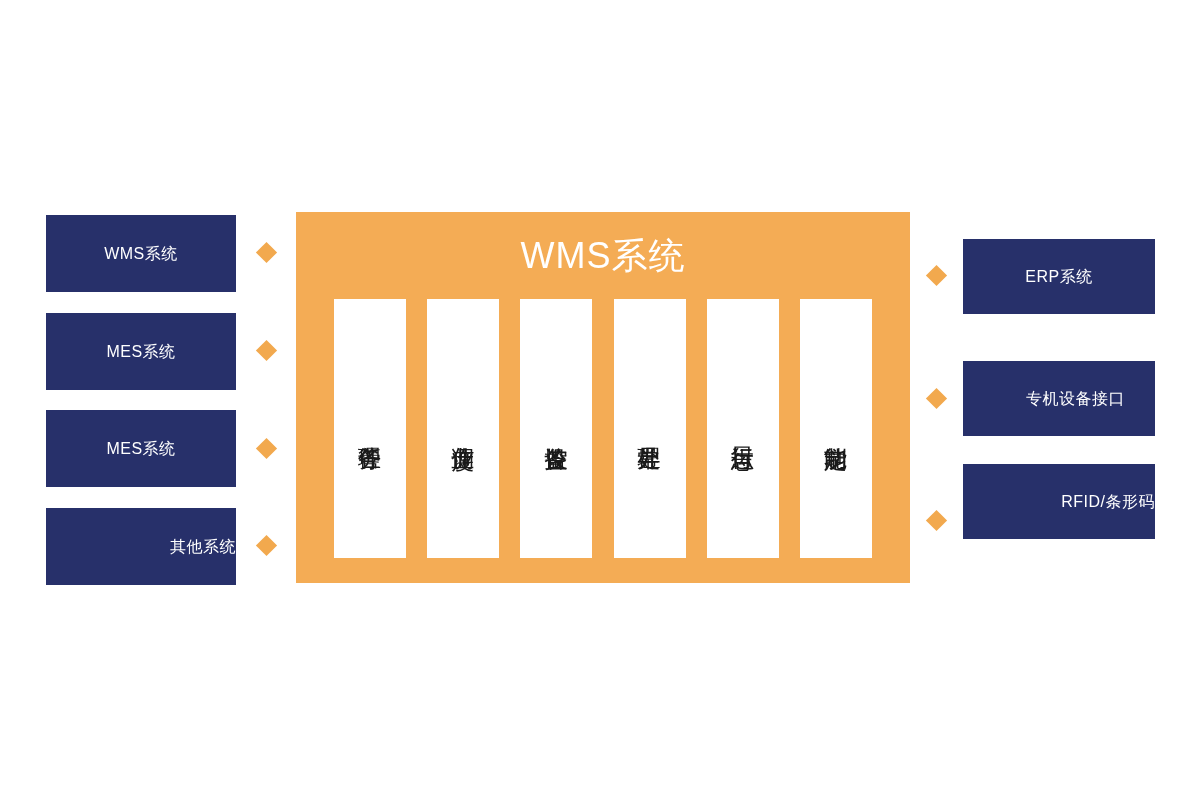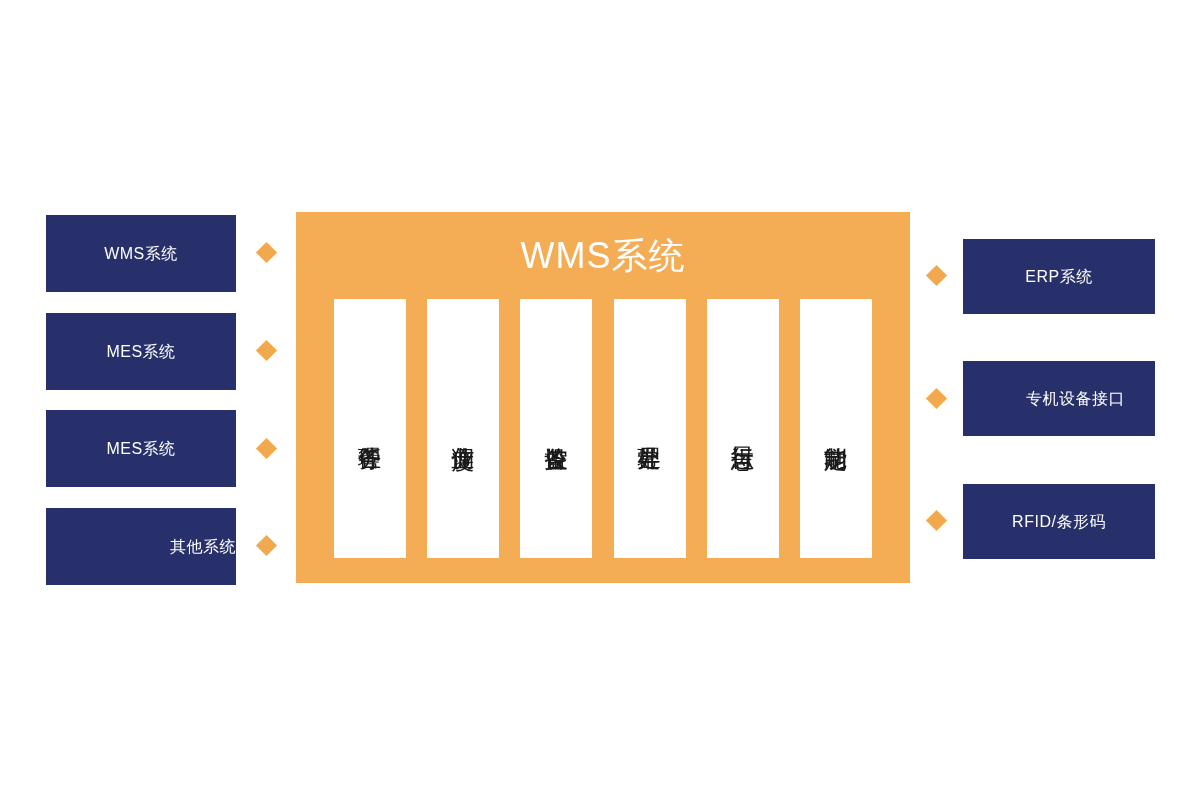--- a/index.html
+++ b/index.html
@@ -43,21 +43,21 @@
   .left-box   { left: 46px;  width: 190px; height: 77px; }
   .left-box.b0 { top: 215px; }
   .left-box.b1 { top: 313px; }
   .left-box.b2 { top: 410px; text-align: right; }
   .left-box.b3 { top: 508px; justify-content: flex-end; }
 
   
   .right-box  { left: 963px; width: 192px; height: 75px; }
   .right-box.b0 { top: 239px; }
   .right-box.b1 { top: 361px; padding-left: 33px; }
-  .right-box.b2 { top: 484px; }
+  .right-box.b2 { top: 464px; justify-content: flex-end; }
 
   
   .diamond {
     position: absolute;
     width: 15px;
     height: 15px;
     background: #F2A94E;
     transform: rotate(45deg);
   }
   .diamond.left-d  { left: 259px; }

